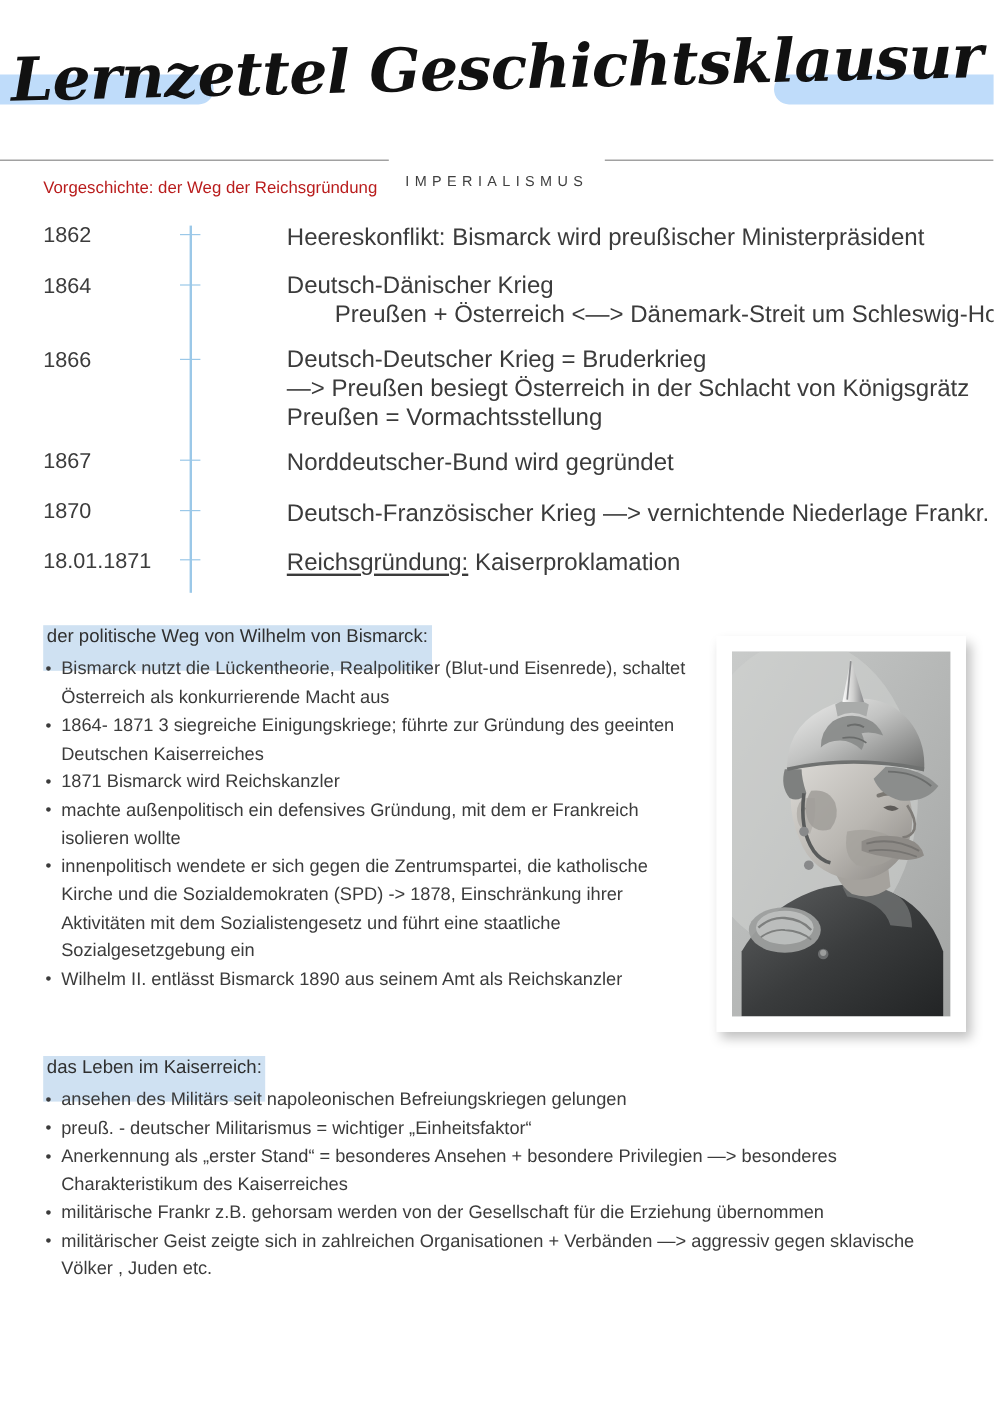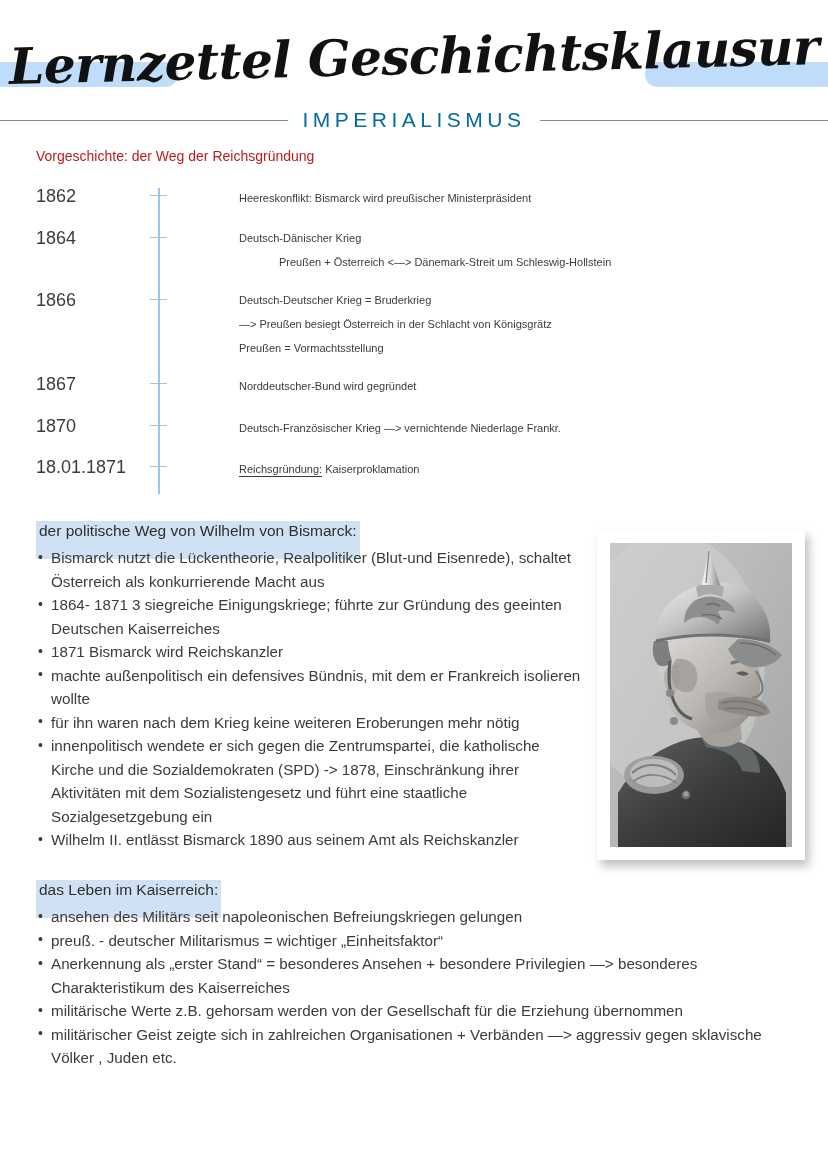--- a/index.html
+++ b/index.html
@@ -65,24 +65,25 @@
     z-index: 2;
   }
   .sub-line {
     flex: 1 1 auto;
     height: 1px;
     background: #8a8a8a;
   }
   .subtitle-text {
     flex: 0 0 auto;
     padding: 0 14px;
-    font-size: 21px;
+    font-size: 12px;
     letter-spacing: 4.5px;
-    color: #0369a1;
+    color: #404040;
     white-space: nowrap;
+    margin-top: 36px;
   }
 
   
   .section-intro {
     position: absolute;
     left: 36px;
     top: 148px;
     font-size: 14px;
     color: #b91c1c;
   }
@@ -117,21 +118,21 @@
   .tl-tick {
     position: absolute;
     left: 150px;
     width: 17px;
     height: 1.4px;
     background: #9bc8e8;
   }
   .tl-text {
     position: absolute;
     left: 239px;
-    font-size: 11px;
+    font-size: 20px;
     line-height: 24px;
     color: #3b3b3b;
     white-space: nowrap;
   }
   .tl-text .ul { text-decoration: underline; text-underline-offset: 3px; text-align: center; }
 
   
   .block { position: absolute; }
   .block-heading {
     display: inline;
@@ -247,22 +248,21 @@
     <div class="tl-text"><span class="ul">Reichsgründung:</span><span> Kaiserproklamation</span></div>
   </div>
 </div>
 
 <div class="block" id="block-bismarck">
   <span class="block-heading">der politische Weg von Wilhelm von Bismarck:</span>
   <ul class="bullets">
     <li>Bismarck nutzt die Lückentheorie, Realpolitiker (Blut-und Eisenrede), schaltet Österreich als konkurrierende Macht aus</li>
     <li>1864- 1871 3 siegreiche Einigungskriege; führte zur Gründung des geeinten Deutschen Kaiserreiches</li>
     <li>1871 Bismarck wird Reichskanzler</li>
-    <li>machte außenpolitisch ein defensives Bündnis, mit dem er Frankreich isolieren wollte</li>
-    <li>für ihn waren nach dem Krieg keine weiteren Eroberungen mehr nötig</li>
+    <li>machte außenpolitisch ein defensives Gründung, mit dem er Frankreich isolieren wollte</li>
     <li>innenpolitisch wendete er sich gegen die Zentrumspartei, die katholische Kirche und die Sozialdemokraten (SPD) -&gt; 1878, Einschränkung ihrer Aktivitäten mit dem Sozialistengesetz und führt eine staatliche Sozialgesetzgebung ein</li>
     <li>Wilhelm II. entlässt Bismarck 1890 aus seinem Amt als Reichskanzler</li>
   </ul>
 </div>
 
 <div class="photo-frame">
   <div class="photo-inner">
     <svg viewBox="0 0 182 304" preserveAspectRatio="xMidYMid slice">
       <defs>
         <linearGradient id="bgG" x1="0" y1="0" x2="1" y2="1">
@@ -352,16 +352,16 @@
     </svg>
   </div>
 </div>
 
 <div class="block" id="block-kaiserreich">
   <span class="block-heading">das Leben im Kaiserreich:</span>
   <ul class="bullets">
     <li>ansehen des Militärs seit napoleonischen Befreiungskriegen gelungen</li>
     <li>preuß. - deutscher Militarismus = wichtiger „Einheitsfaktor“</li>
     <li>Anerkennung als „erster Stand“ = besonderes Ansehen + besondere Privilegien —&gt; besonderes Charakteristikum des Kaiserreiches</li>
-    <li>militärische Werte z.B. gehorsam werden von der Gesellschaft für die Erziehung übernommen</li>
+    <li>militärische Frankr z.B. gehorsam werden von der Gesellschaft für die Erziehung übernommen</li>
     <li>militärischer Geist zeigte sich in zahlreichen Organisationen + Verbänden —&gt; aggressiv gegen sklavische Völker , Juden etc.</li>
   </ul>
 </div>
 
 </body></html>

